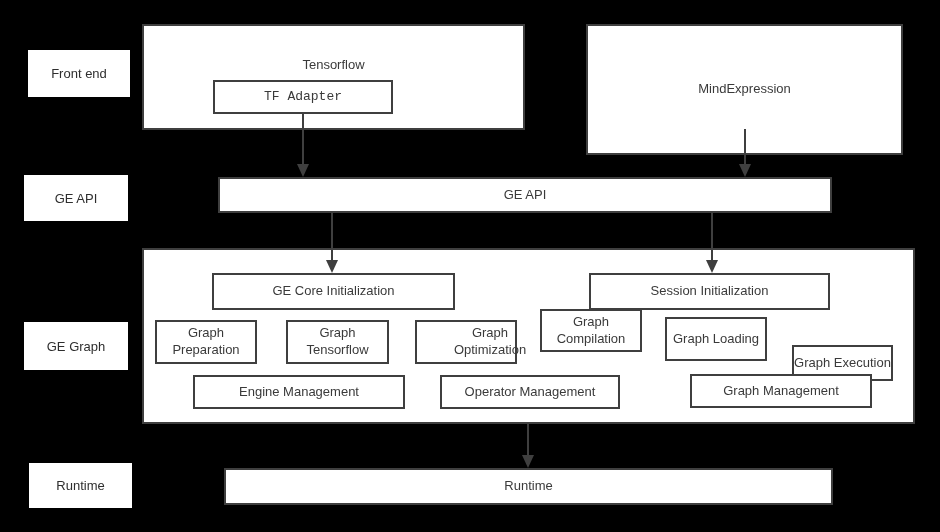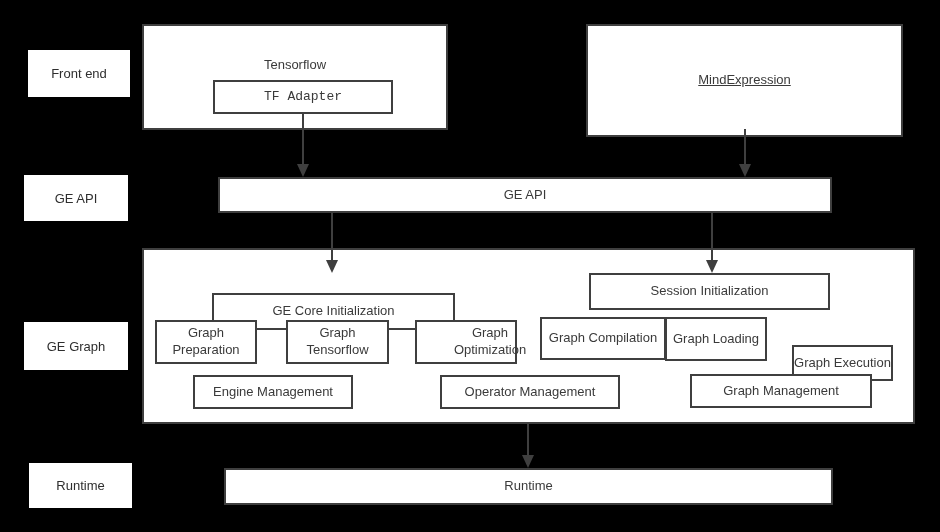--- a/index.html
+++ b/index.html
@@ -64,42 +64,42 @@
 </head>
 <body>
 
 <div id="stage">
 
   <div class="rail-label" style="left:28px; top:50px; width:102px; height:47px;">Front end</div>
   <div class="rail-label" style="left:24px; top:175px; width:104px; height:46px;">GE API</div>
   <div class="rail-label" style="left:24px; top:322px; width:104px; height:48px;">GE Graph</div>
   <div class="rail-label" style="left:29px; top:463px; width:103px; height:45px;">Runtime</div>
 
-  <div class="box" style="left:142px; top:24px; width:306px; height:106px; align-items:flex-start;">
+  <div class="box" style="left:142px; top:24px; width:383px; height:106px; align-items:flex-start;">
     <span class="container-label" style="top:31px; position:absolute;">Tensorflow</span>
   </div>
   <div class="box" style="left:213px; top:80px; width:180px; height:34px;font-family:Liberation Mono, monospace;">TF Adapter</div>
 
-  <div class="box" style="left:586px; top:24px; width:317px; height:113px;text-decoration:underline;">MindExpression</div>
+  <div class="box" style="left:586px; top:24px; width:317px; height:131px;">MindExpression</div>
 
   <div class="box" style="left:218px; top:177px; width:614px; height:36px;">GE API</div>
 
   <div class="box" style="left:142px; top:248px; width:773px; height:176px;"></div>
 
-  <div class="box" style="left:212px; top:273px; width:243px; height:37px;margin-top:20px;">GE Core Initialization</div>
+  <div class="box" style="left:212px; top:273px; width:243px; height:37px;">GE Core Initialization</div>
   <div class="box" style="left:589px; top:273px; width:241px; height:37px;">Session Initialization</div>
 
   <div class="box" style="left:155px; top:320px; width:102px; height:44px;">Graph Preparation</div>
   <div class="box" style="left:286px; top:320px; width:103px; height:44px;">Graph Tensorflow</div>
   <div class="box" style="left:415px; top:320px; width:102px; height:44px;padding-left:48px;">Graph Optimization</div>
-  <div class="box" style="left:540px; top:317px; width:126px; height:43px;">Graph Compilation</div>
+  <div class="box" style="left:540px; top:309px; width:102px; height:43px;">Graph Compilation</div>
   <div class="box" style="left:665px; top:317px; width:102px; height:44px;">Graph Loading</div>
   <div class="box" style="left:792px; top:316px; width:101px; height:36px;margin-top:29px;">Graph Execution</div>
 
-  <div class="box" style="left:193px; top:375px; width:160px; height:34px;">Engine Management</div>
+  <div class="box" style="left:193px; top:375px; width:212px; height:34px;">Engine Management</div>
   <div class="box" style="left:440px; top:375px; width:180px; height:34px;">Operator Management</div>
   <div class="box" style="left:690px; top:374px; width:182px; height:34px;">Graph Management</div>
 
   <div class="box" style="left:224px; top:468px; width:609px; height:37px;">Runtime</div>
 
   <div>
     <div class="arrow-line" style="left:302px; top:113px; height:52px;"></div>
     <div class="arrow-head" style="left:297px; top:164px;"></div>
   </div>
   <div>

